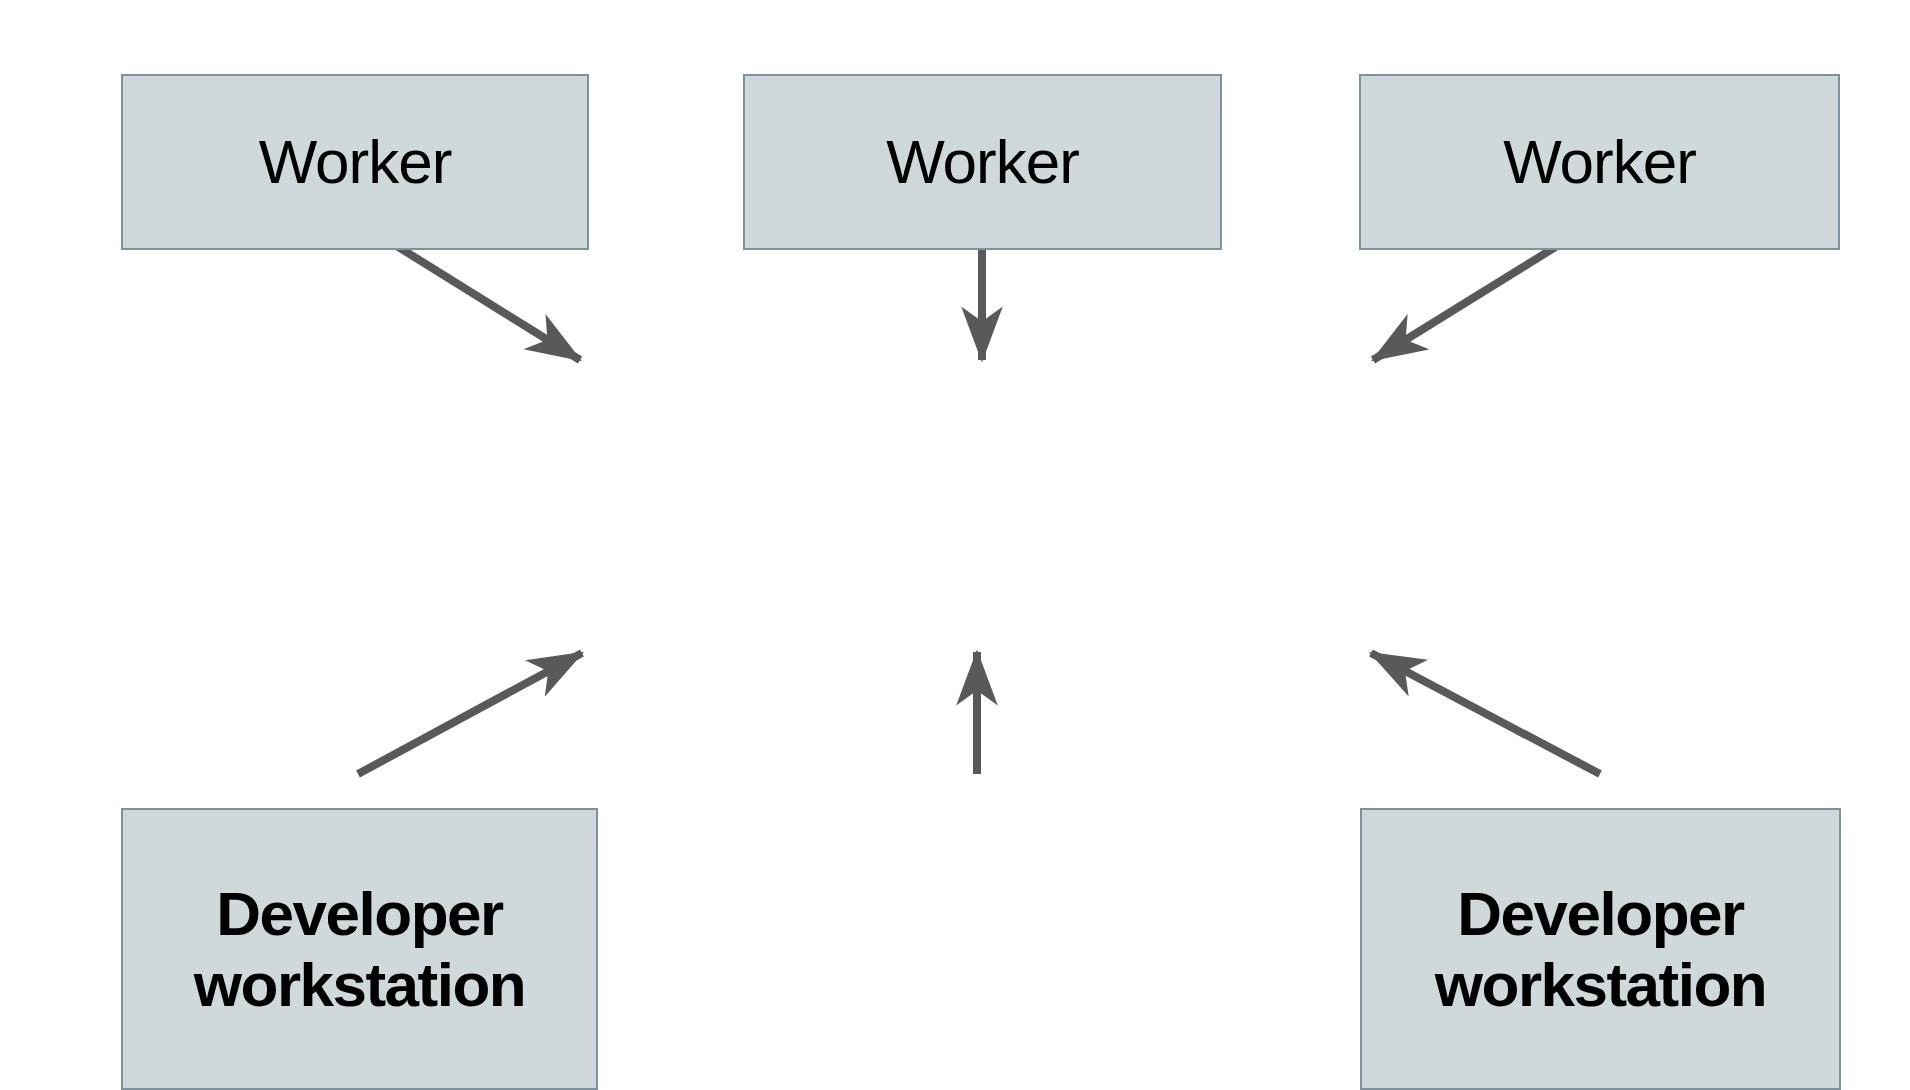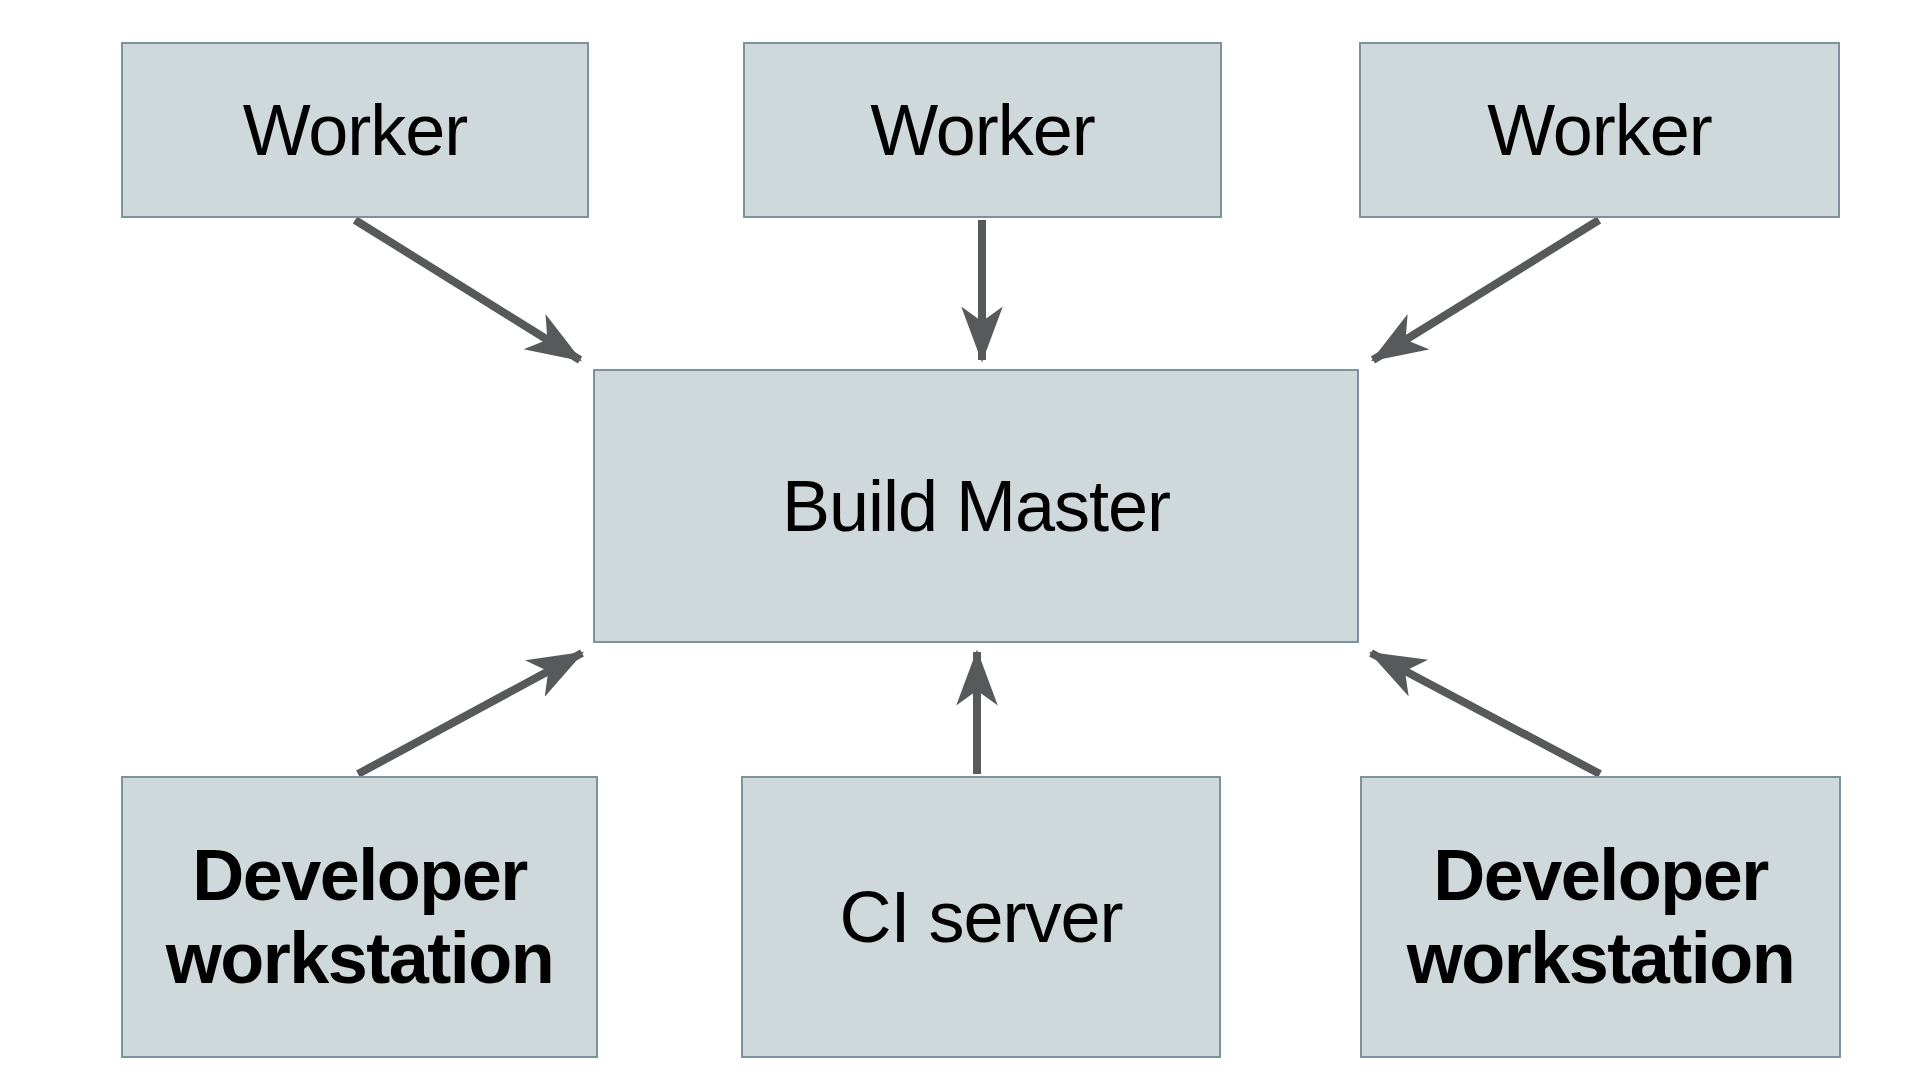--- a/index.html
+++ b/index.html
@@ -23,23 +23,24 @@
   .node{
     position:absolute;
     box-sizing:border-box;
     background:var(--box-fill);
     border:2px solid var(--box-border);
     display:flex;
     align-items:center;
     justify-content:center;
     text-align:center;
     color:var(--text);
-    font-size:72px;
+    font-size:62px;
     line-height:1.15;
     padding:18px 8px;
+    margin-top:32px;
   }
   .node .label{letter-spacing:-1px;}
   .node.wrap .label{letter-spacing:-1.5px;font-weight:bold;}
   
   #node-worker-1{left:121px;top:42px;width:468px;height:176px;}
   #node-worker-2{left:743px;top:42px;width:479px;height:176px;}
   #node-worker-3{left:1359px;top:42px;width:481px;height:176px;}
   #node-build-master{left:593px;top:369px;width:766px;height:274px;}
   #node-dev-workstation-1{left:121px;top:776px;width:477px;height:282px;}
   #node-ci-server{left:741px;top:776px;width:480px;height:282px;}
@@ -69,29 +70,23 @@
   </div>
 
   <div class="node" id="node-worker-2">
     <span class="label">Worker</span>
   </div>
 
   <div class="node" id="node-worker-3">
     <span class="label">Worker</span>
   </div>
 
-  <div class="node" id="node-build-master">
-    <span class="label">Build Master</span>
-  </div>
 
   <div class="node wrap" id="node-dev-workstation-1">
     <span class="label">Developer workstation</span>
   </div>
 
-  <div class="node" id="node-ci-server">
-    <span class="label">CI server</span>
-  </div>
 
   <div class="node wrap" id="node-dev-workstation-2">
     <span class="label">Developer workstation</span>
   </div>
 
 </div>
 
 </body></html>

